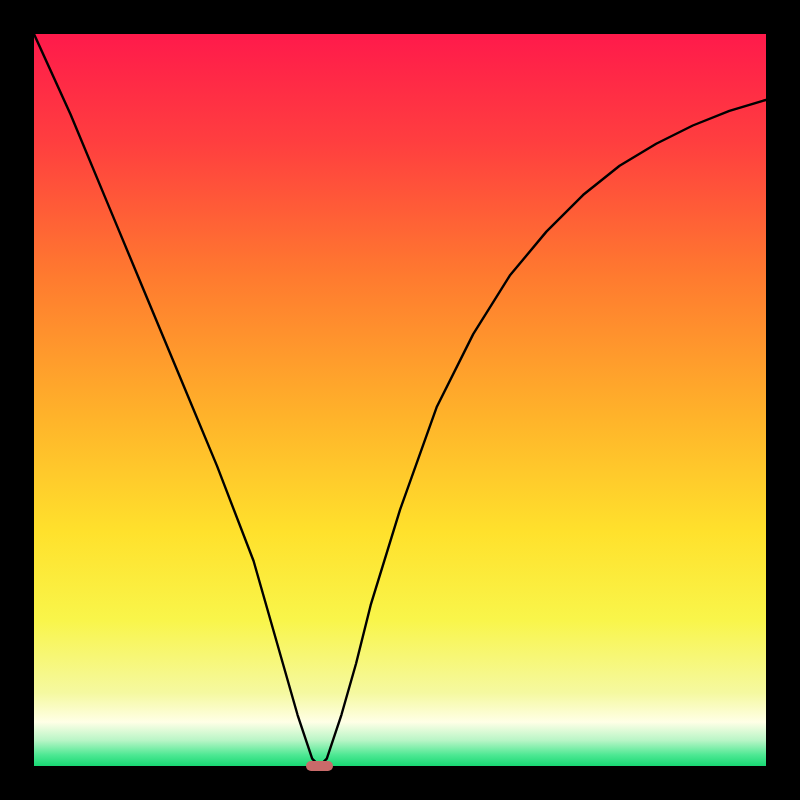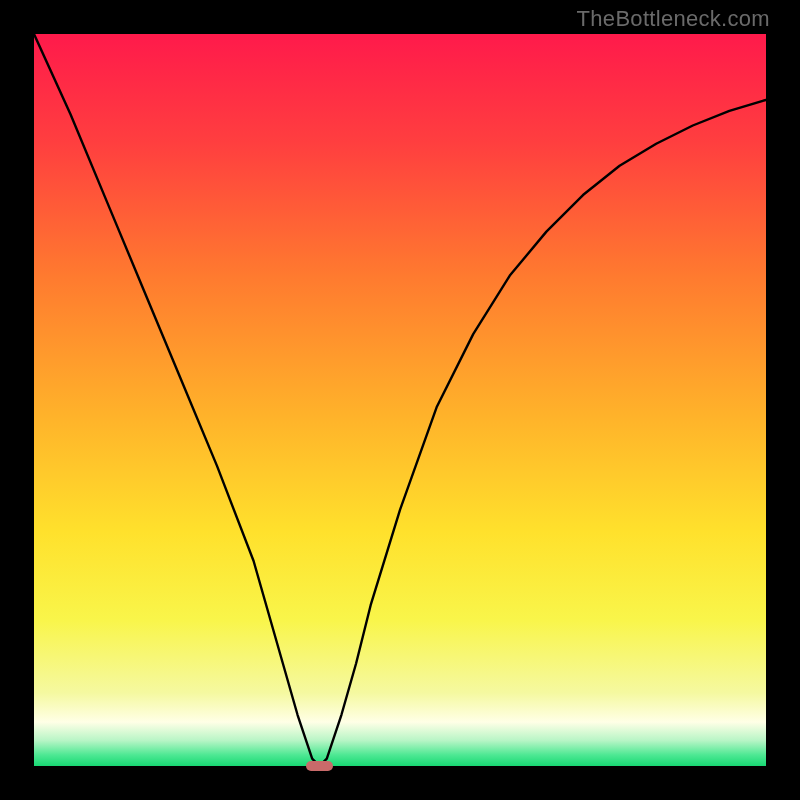--- a/index.html
+++ b/index.html
@@ -36,15 +36,14 @@
       <rect x="0" y="0" width="732" height="732" fill="url(#bg-grad)"></rect>
     </svg>
   </div>
 
   <svg class="curve-svg" viewBox="0 0 732 732" preserveAspectRatio="none">
     <path id="curve-path" d="M0.00 0.00 L36.60 80.52 L73.20 168.36 L109.80 256.20 L146.40 344.04 L183.00 431.88 L219.60 527.04 L248.88 629.52 L263.52 680.76 L278.16 724.68 L285.48 732.00 L292.80 724.68 L307.44 680.76 L322.08 629.52 L336.72 570.96 L366.00 475.80 L402.60 373.32 L439.20 300.12 L475.80 241.56 L512.40 197.64 L549.00 161.04 L585.60 131.76 L622.20 109.80 L658.80 91.50 L695.40 76.86 L732.00 65.88 " fill="none" stroke="#000" stroke-width="2.4" stroke-linecap="round" stroke-linejoin="round"></path>
   </svg>
 
   <div id="marker" class="marker" style="left: 305.572px; top: 760.876px; width: 27.816px; height: 10.248px; background: rgb(201, 106, 106);"></div>
 
-  <div class="watermark">TheBottleneck.com</div>
 
 </div>
 
 </body></html>

